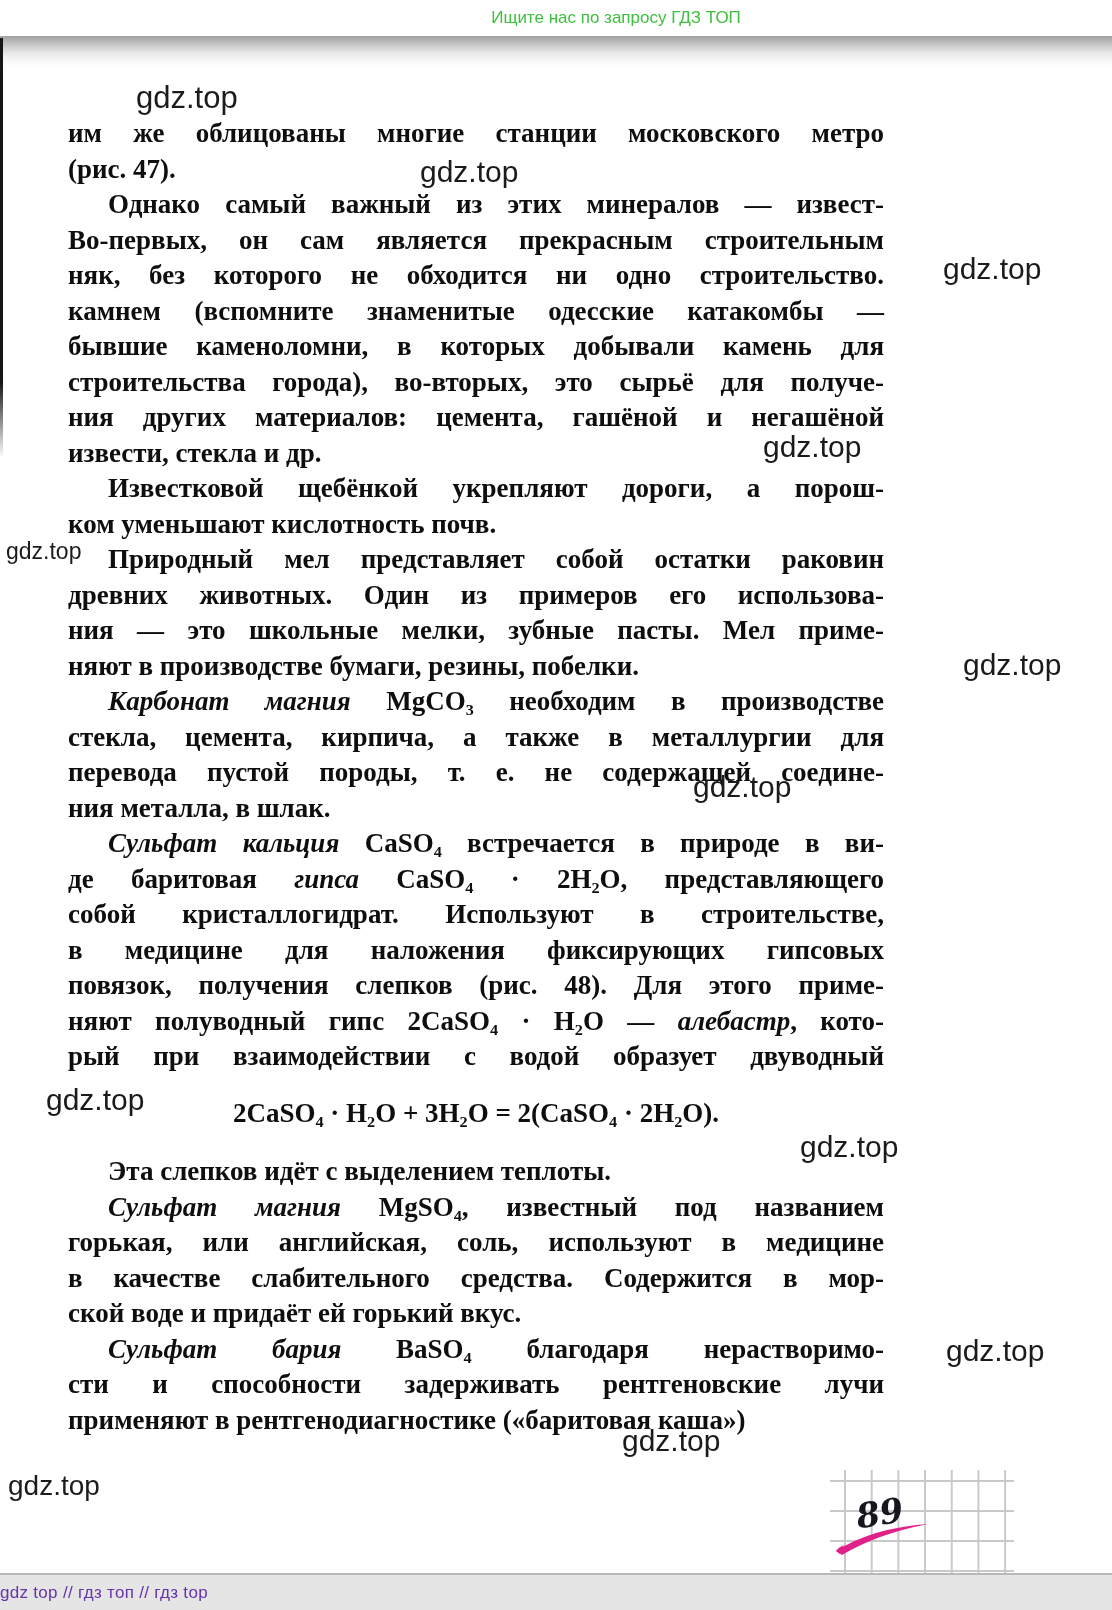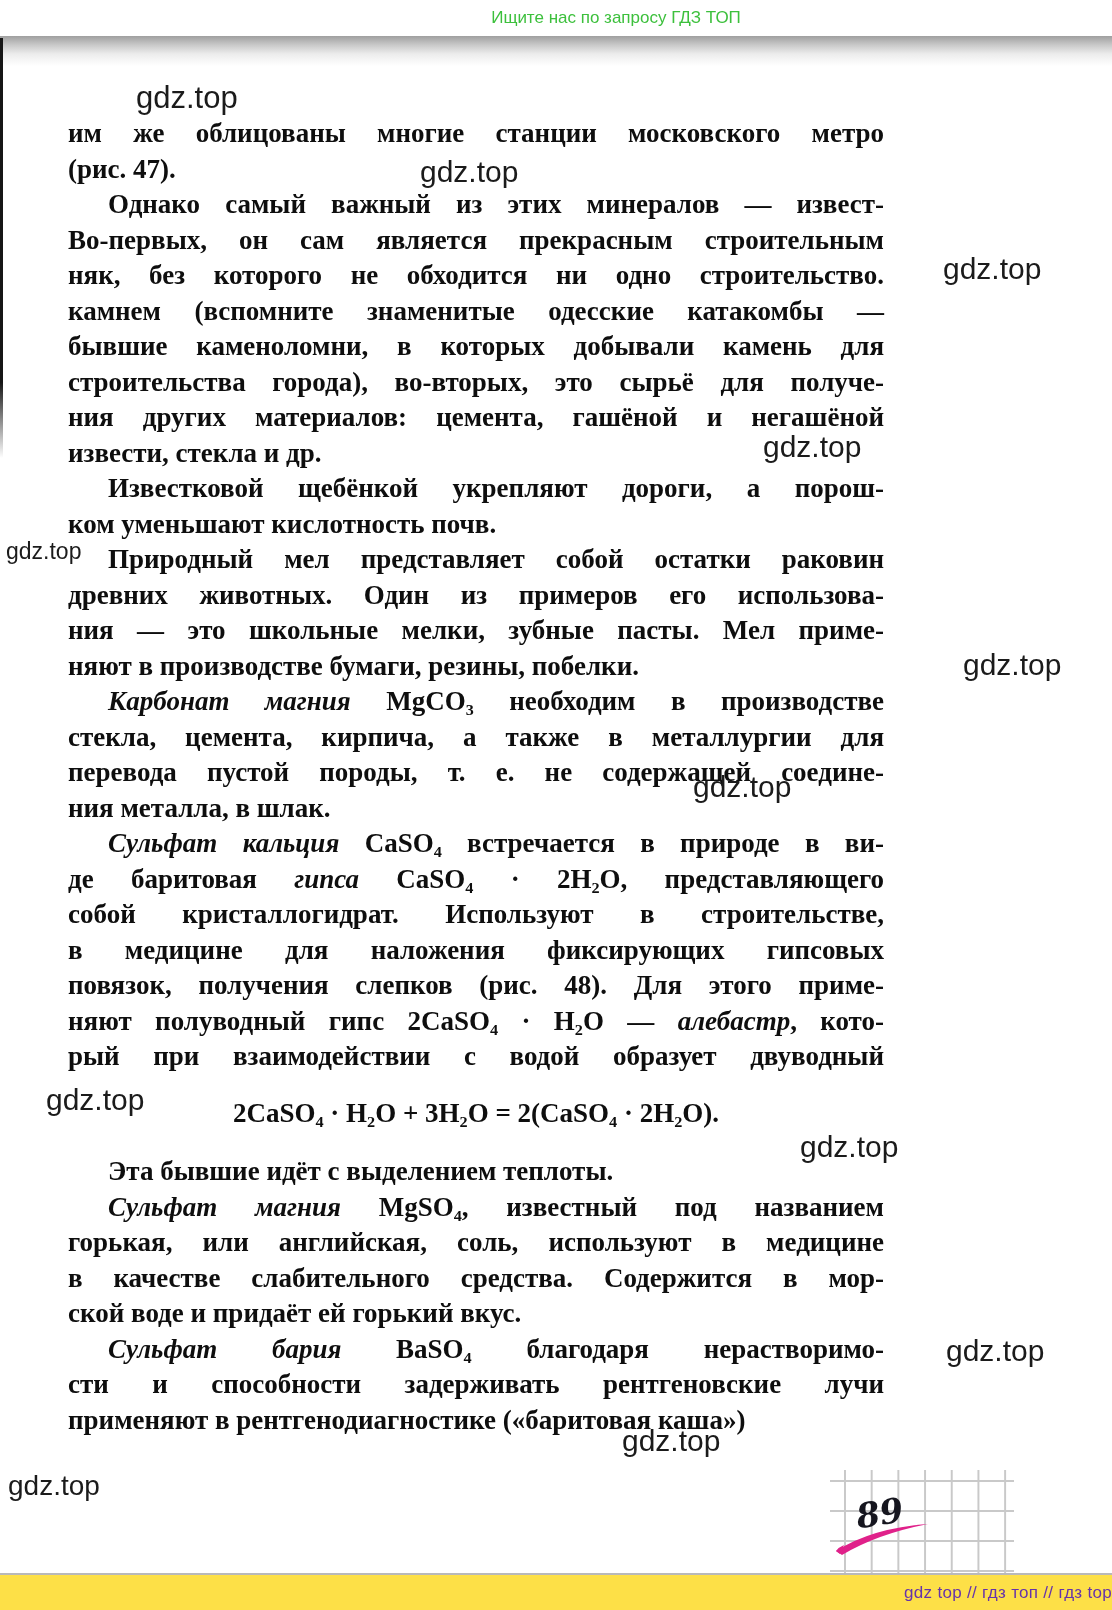--- a/index.html
+++ b/index.html
@@ -67,24 +67,24 @@
     position:absolute; left:856px; top:1493px;
     font-family:"DejaVu Serif",serif;
     font-style:italic; font-weight:bold;
     font-size:34px; color:#16161f;
     transform:rotate(-9deg);
   }
   .pen-stroke { position:absolute; left:832px; top:1512px; width:100px; height:45px; }
   
   .footer {
     position:absolute; left:0; top:1573px; width:1112px; height:37px;
-    background:#fde047;
+    background:#e5e5e5;
     border-top:2px solid #b9b9b9;
     box-sizing:border-box;
-    display:flex; align-items:center; justify-content:flex-end;
+    display:flex; align-items:center; justify-content:flex-start;
   }
   .footer-links { color:#6633aa; font-size:17px; letter-spacing:0.3px; }
 </style>
 </head>
 <body>
 
 <div class="top-banner">
   <span class="promo-text">Ищите нас по запросу ГДЗ ТОП</span>
 </div>
 
@@ -114,21 +114,21 @@
       <div class="line"><span>перевода пустой породы, т. е. не содержащей соедине-</span></div>
       <div class="line last"><span>ния металла, в шлак.</span></div>
       <div class="line indent"><span class="it">Сульфат кальция</span><span> CaSO₄ встречается в природе в ви-</span></div>
       <div class="line"><span>де баритовая </span><span class="it">гипса</span><span> CaSO₄ · 2H₂O, представляющего</span></div>
       <div class="line"><span>собой кристаллогидрат. Используют в строительстве,</span></div>
       <div class="line"><span>в медицине для наложения фиксирующих гипсовых</span></div>
       <div class="line"><span>повязок, получения слепков (рис. 48). Для этого приме-</span></div>
       <div class="line"><span>няют полуводный гипс 2CaSO₄ · H₂O — </span><span class="it">алебастр</span><span>, кото-</span></div>
       <div class="line"><span>рый при взаимодействии с водой образует двуводный</span></div>
       <div class="line equation"><span>2CaSO₄ · H₂O + 3H₂O = 2(CaSO₄ · 2H₂O).</span></div>
-      <div class="line indent last"><span>Эта бывшие идёт с выделением теплоты.</span></div>
+      <div class="line indent last"><span>Эта слепков идёт с выделением теплоты.</span></div>
       <div class="line indent"><span class="it">Сульфат магния</span><span> MgSO₄, известный под названием</span></div>
       <div class="line"><span>горькая, или английская, соль, используют в медицине</span></div>
       <div class="line"><span>в качестве слабительного средства. Содержится в мор-</span></div>
       <div class="line last"><span>ской воде и придаёт ей горький вкус.</span></div>
       <div class="line indent"><span class="it">Сульфат бария</span><span> BaSO₄ благодаря нерастворимо-</span></div>
       <div class="line"><span>сти и способности задерживать рентгеновские лучи</span></div>
       <div class="line last"><span>применяют в рентгенодиагностике («баритовая каша»)</span></div>
     </div>
 
   <div>

